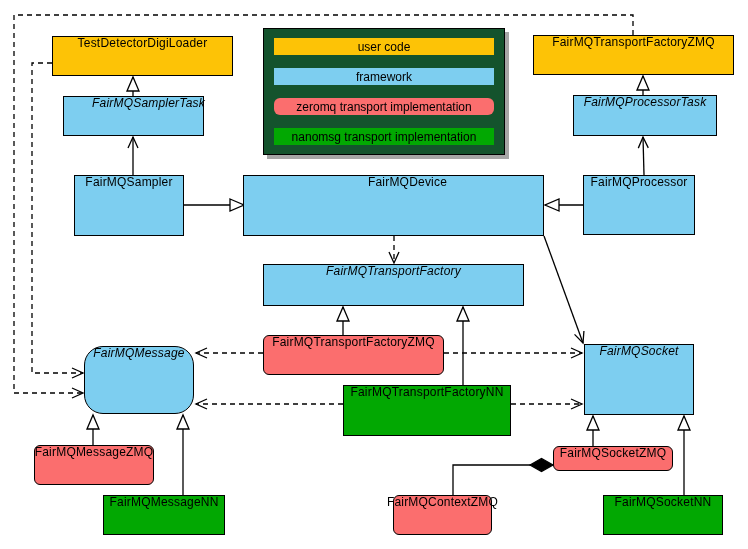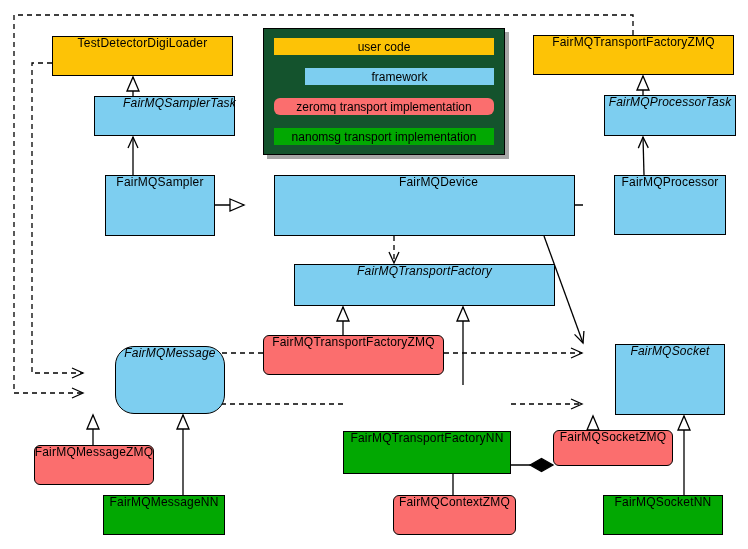--- a/index.html
+++ b/index.html
@@ -27,21 +27,21 @@
     text-align: center;
     font-weight: normal;
     font-size: 12px;
     letter-spacing: 0.2px;
     color: #000;
     white-space: nowrap;
     line-height: 1.1;
   }
   .node.abstract { font-style: italic; }
   .cat-user { background: #FDC306; }
-  .cat-fw   { background: #7DCEF0; margin-left: 31px; }
+  .cat-fw   { background: #7DCEF0; }
   .cat-zmq  { background: #FB6E6E; border-radius: 6px; }
   .cat-nn   { background: #02A802; }
   #legend {
     position: absolute;
     left: 263px; top: 28px;
     width: 242px; height: 127px;
     box-sizing: border-box;
     background: #14532d;
     border: 1.4px solid #000;
     box-shadow: 4px 4px 0 rgba(0,0,0,0.35);
@@ -124,56 +124,56 @@
 
   <div class="node cat-user" style="left:52px; top:36px; width:181px; height:40px;">
     <span>TestDetectorDigiLoader</span>
   </div>
   <div class="node cat-user" style="left:533px; top:35px; width:201px; height:40px;">
     <span>FairMQTransportFactoryZMQ</span>
   </div>
   <div class="node cat-fw abstract" style="left:63px; top:96px; width:141px; height:40px;padding-left:30px;">
     <span>FairMQSamplerTask</span>
   </div>
-  <div class="node cat-fw abstract" style="left:573px; top:95px; width:132px; height:41px;">
+  <div class="node cat-fw abstract" style="left:573px; top:95px; width:144px; height:41px;">
     <span>FairMQProcessorTask</span>
   </div>
   <div class="node cat-fw" style="left:74px; top:175px; width:110px; height:61px;">
     <span>FairMQSampler</span>
   </div>
   <div class="node cat-fw" style="left:243px; top:175px; width:301px; height:61px;padding-left:28px;">
     <span>FairMQDevice</span>
   </div>
   <div class="node cat-fw" style="left:583px; top:175px; width:112px; height:60px;">
     <span>FairMQProcessor</span>
   </div>
   <div class="node cat-fw abstract" style="left:263px; top:264px; width:261px; height:42px;">
     <span>FairMQTransportFactory</span>
   </div>
   <div class="node cat-zmq" style="left:263px; top:335px; width:181px; height:40px;">
     <span>FairMQTransportFactoryZMQ</span>
   </div>
-  <div class="node cat-nn" style="left:343px; top:385px; width:168px; height:43px;margin-top:46px;">
+  <div class="node cat-nn" style="left:343px; top:385px; width:168px; height:51px;">
     <span>FairMQTransportFactoryNN</span>
   </div>
   <div class="node cat-fw abstract" style="left:84px; top:346px; width:110px; height:68px;border-radius:19px;">
     <span>FairMQMessage</span>
   </div>
   <div class="node cat-fw abstract" style="left:584px; top:344px; width:110px; height:71px;">
     <span>FairMQSocket</span>
   </div>
   <div class="node cat-zmq" style="left:34px; top:445px; width:120px; height:40px;">
     <span>FairMQMessageZMQ</span>
   </div>
   <div class="node cat-nn" style="left:103px; top:495px; width:122px; height:40px;">
     <span>FairMQMessageNN</span>
   </div>
-  <div class="node cat-zmq" style="left:553px; top:430px; width:120px; height:36px;">
+  <div class="node cat-zmq" style="left:553px; top:446px; width:120px; height:25px;">
     <span>FairMQSocketZMQ</span>
   </div>
-  <div class="node cat-zmq" style="left:393px; top:495px; width:123px; height:40px;">
+  <div class="node cat-zmq" style="left:393px; top:495px; width:99px; height:40px;">
     <span>FairMQContextZMQ</span>
   </div>
   <div class="node cat-nn" style="left:603px; top:495px; width:120px; height:40px;">
     <span>FairMQSocketNN</span>
   </div>
 
 </div>
 
 </body></html>

